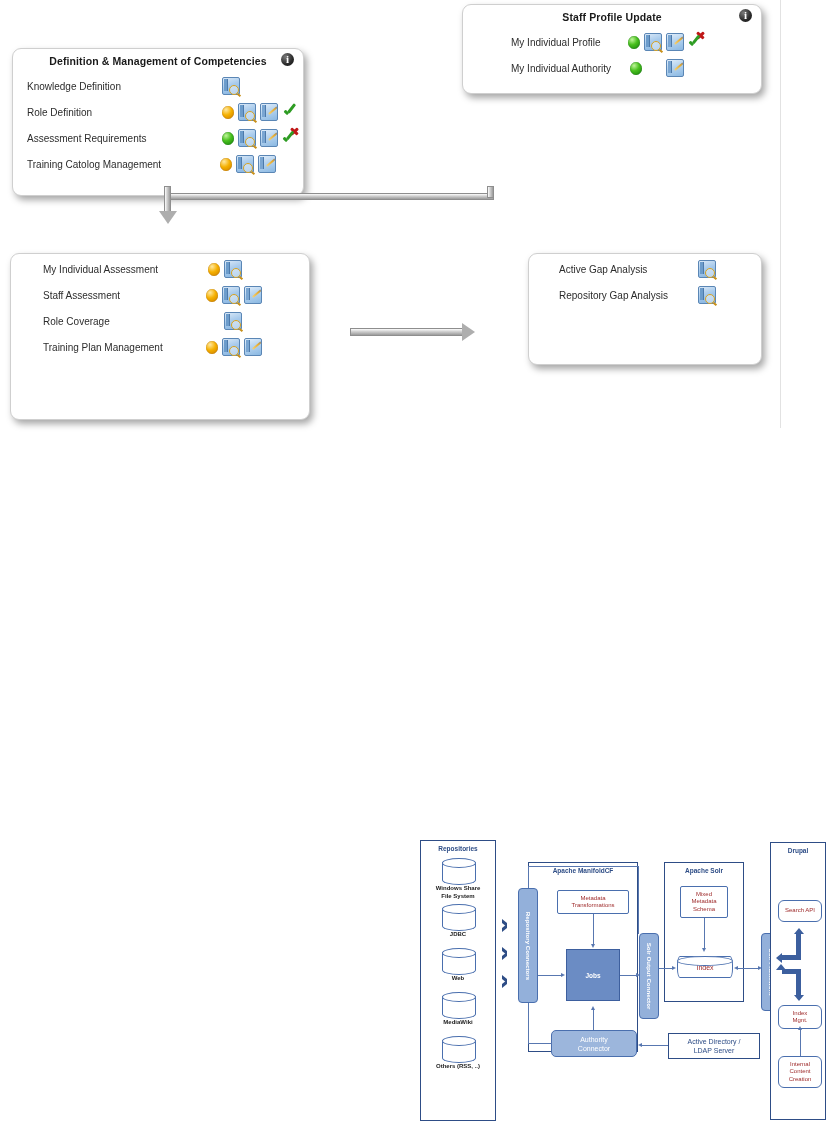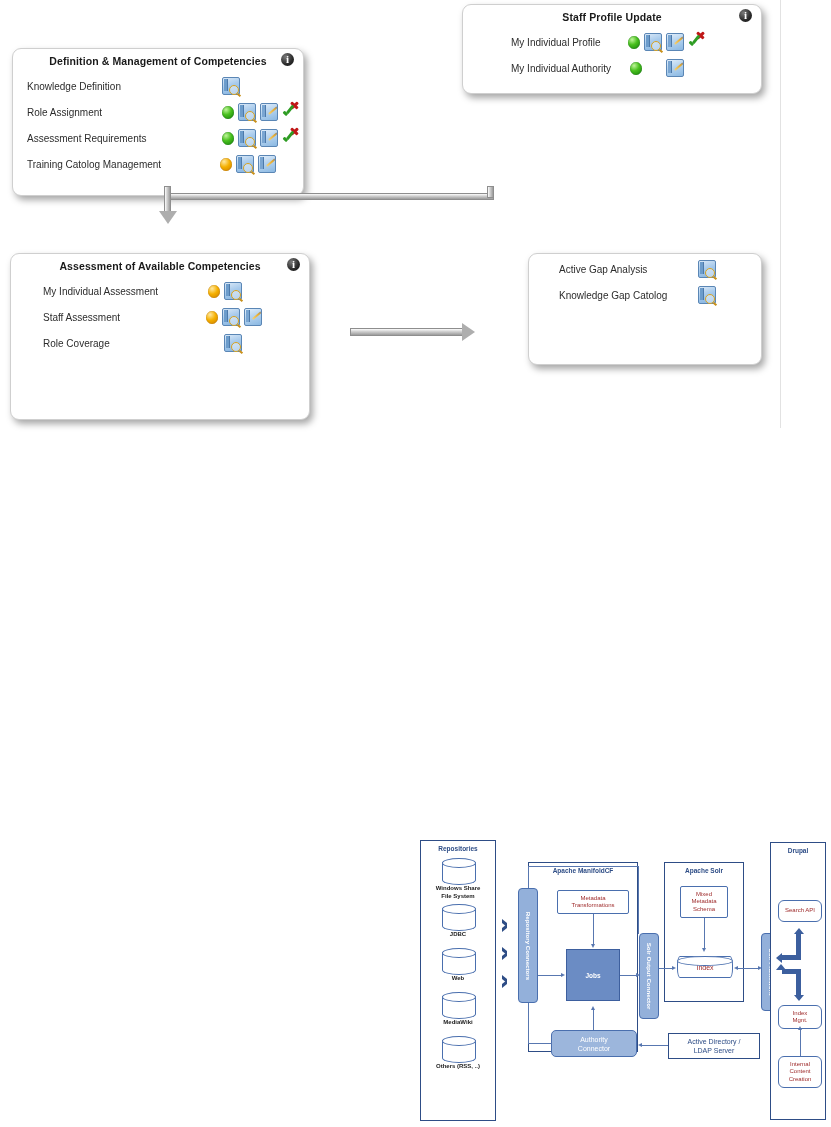--- a/index.html
+++ b/index.html
@@ -160,37 +160,34 @@
 
       <div class="row">
         <span class="lbl">Knowledge Definition</span>
         <span class="icons" style="margin-left:auto;padding-right:58px;">
           <span class="ico ico-view">
               <span class="mag"></span>
             </span>
         </span>
       </div>
 
-
-      <div class="row">
-        <span class="lbl">Role Assignment</span>
+      <div class="row">
+        <span class="lbl">Role Definition</span>
         <span class="icons" style="margin-left:auto;">
-          <span class="ico ico-dot green"></span>
-          <span class="ico ico-view">
-              <span class="mag"></span>
-            </span>
-          <span class="ico ico-edit">
-              <span class="pen"></span>
-            </span>
-          <span class="ico ico-checkx">
-              <span class="x1"></span>
-              <span class="x2"></span>
-            </span>
-        </span>
-      </div>
+          <span class="ico ico-dot orange"></span>
+          <span class="ico ico-view">
+              <span class="mag"></span>
+            </span>
+          <span class="ico ico-edit">
+              <span class="pen"></span>
+            </span>
+          <span class="ico ico-check"></span>
+        </span>
+      </div>
+
 
       <div class="row">
         <span class="lbl">Assessment Requirements</span>
         <span class="icons" style="margin-left:auto;">
           <span class="ico ico-dot green"></span>
           <span class="ico ico-view">
               <span class="mag"></span>
             </span>
           <span class="ico ico-edit">
               <span class="pen"></span>
@@ -257,24 +254,20 @@
   </div>
 
   <div class="arrow-grey" style="left:150px;top:186px;width:344px;height:40px;">
     <div class="ag-bar" style="left:14px;top:7px;width:330px;height:7px;"></div>
     <div class="ag-bar vert" style="left:337px;top:0px;width:7px;height:12px;"></div>
     <div class="ag-bar vert" style="left:14px;top:0px;width:7px;height:27px;"></div>
     <div class="ag-head-down" style="left:8.5px;top:25px;"></div>
   </div>
 
   <div class="panel" style="left:10px;top:253px;width:300px;height:167px;">
-    <div class="panel-head">
-      <span>Assessment of Available Competencies</span>
-      <span class="info-icon"></span>
-    </div>
     <div class="rows" style="padding-left:18px;">
 
       <div class="row">
         <span class="lbl">My Individual Assessment</span>
         <span class="icons" style="margin-left:auto;padding-right:62px;">
           <span class="ico ico-dot orange"></span>
           <span class="ico ico-view">
               <span class="mag"></span>
             </span>
         </span>
@@ -297,20 +290,32 @@
         <span class="lbl">Role Coverage</span>
         <span class="icons" style="margin-left:auto;padding-right:62px;">
           <span class="ico spacer"></span>
           <span class="ico ico-view">
               <span class="mag"></span>
             </span>
         </span>
       </div>
 
 
+      <div class="row">
+        <span class="lbl">Training Plan Management</span>
+        <span class="icons" style="margin-left:auto;padding-right:42px;">
+          <span class="ico ico-dot orange"></span>
+          <span class="ico ico-view">
+              <span class="mag"></span>
+            </span>
+          <span class="ico ico-edit">
+              <span class="pen"></span>
+            </span>
+        </span>
+      </div>
 
     </div>
   </div>
 
   <div class="arrow-grey" style="left:350px;top:324px;width:128px;height:20px;">
     <div class="ag-bar" style="left:0px;top:4px;width:114px;height:8px;"></div>
     <div class="ag-head-right" style="left:112px;top:-1px;"></div>
   </div>
 
   <div class="panel" style="left:528px;top:253px;width:234px;height:112px;">
@@ -319,21 +324,21 @@
       <div class="row">
         <span class="lbl">Active Gap Analysis</span>
         <span class="icons" style="margin-left:auto;padding-right:40px;">
           <span class="ico ico-view">
               <span class="mag"></span>
             </span>
         </span>
       </div>
 
       <div class="row">
-        <span class="lbl">Knowledge Gap Catolog</span>
+        <span class="lbl">Repository Gap Analysis</span>
         <span class="icons" style="margin-left:auto;padding-right:40px;">
           <span class="ico ico-view">
               <span class="mag"></span>
             </span>
         </span>
       </div>
 
 
     </div>
   </div>

